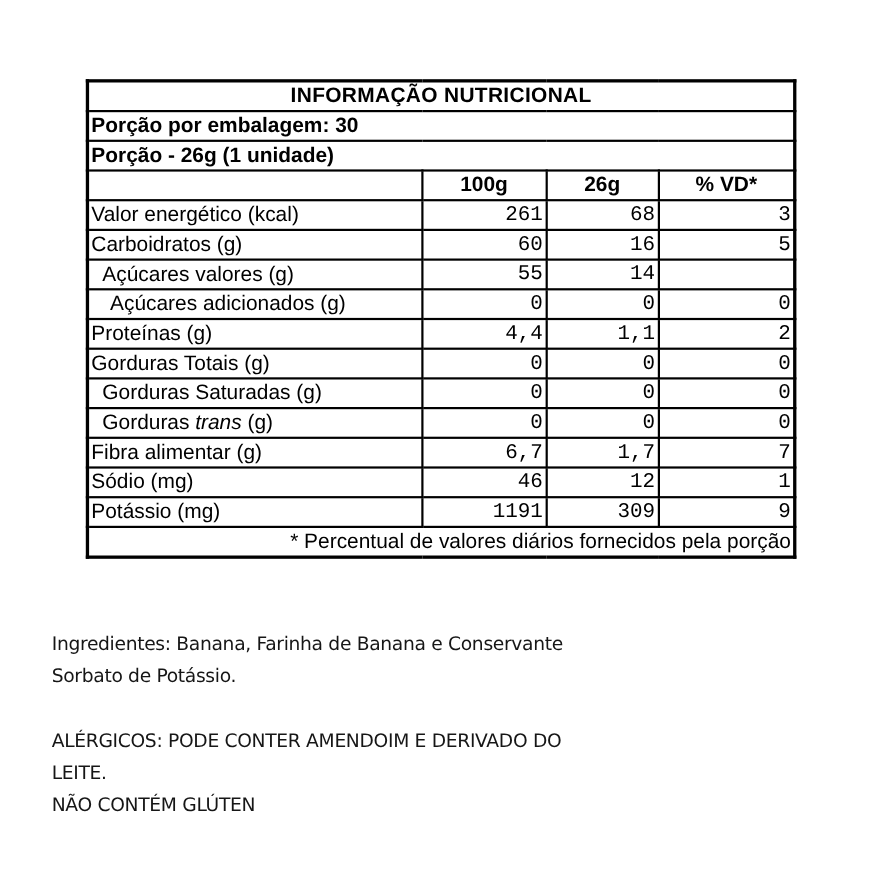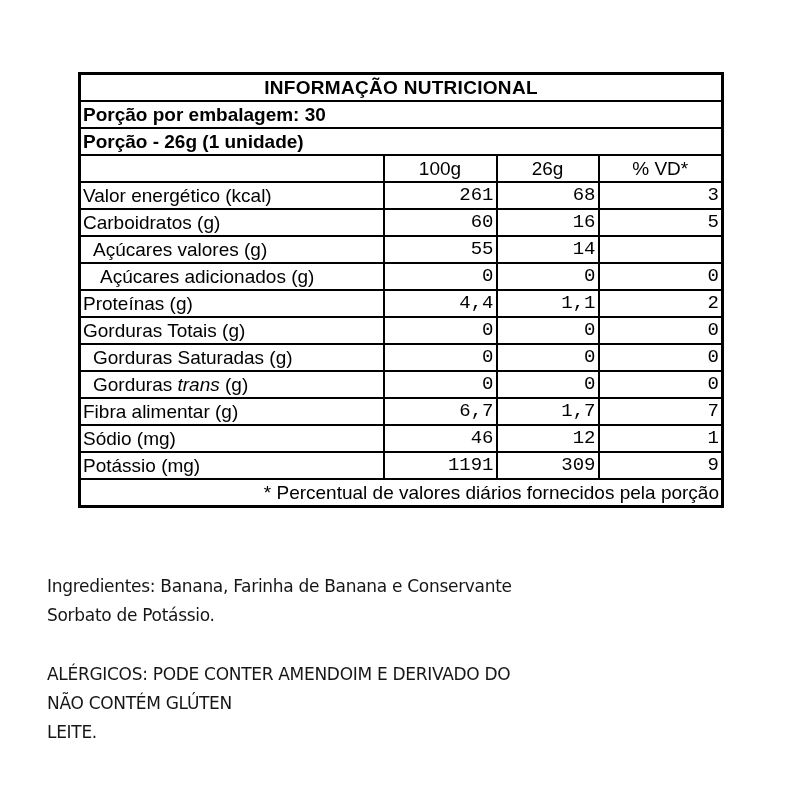--- a/index.html
+++ b/index.html
@@ -25,21 +25,21 @@
     padding:0 2px;
     height:25px;
     font-size:19px;
     line-height:25px;
     vertical-align:middle;
     overflow:hidden;
     white-space:nowrap;
   }
   .title-cell   { text-align:center; font-weight:bold; letter-spacing:0.3px; }
   .serving-cell { text-align:left; font-weight:bold; padding-left:5px; }
-  th.col-head   { font-weight:normal; }
+  th.col-head   { font-weight:bold; }
   td.label      { text-align:left; padding-left:5px; }
   td.label.indent-1 { padding-left:12px; }
   td.label.indent-2 { padding-left:19px; }
   td.val        { text-align:right;font-family:Liberation Mono, monospace; }
   .footnote-cell{ text-align:right; }
 
   
   .freetext {
     position:absolute;
     left:47px;
@@ -169,17 +169,17 @@
     </tbody>
   </table>
 
   <div class="freetext ingredients">
     <div>Ingredientes: Banana, Farinha de Banana e Conservante</div>
     <div>Sorbato de Potássio.</div>
   </div>
 
   <div class="freetext allergens">
     <div>ALÉRGICOS: PODE CONTER AMENDOIM E DERIVADO DO</div>
+    <div>LEITE.</div>
     <div>NÃO CONTÉM GLÚTEN</div>
-    <div>LEITE.</div>
   </div>
 
 </div>
 
 </body></html>

